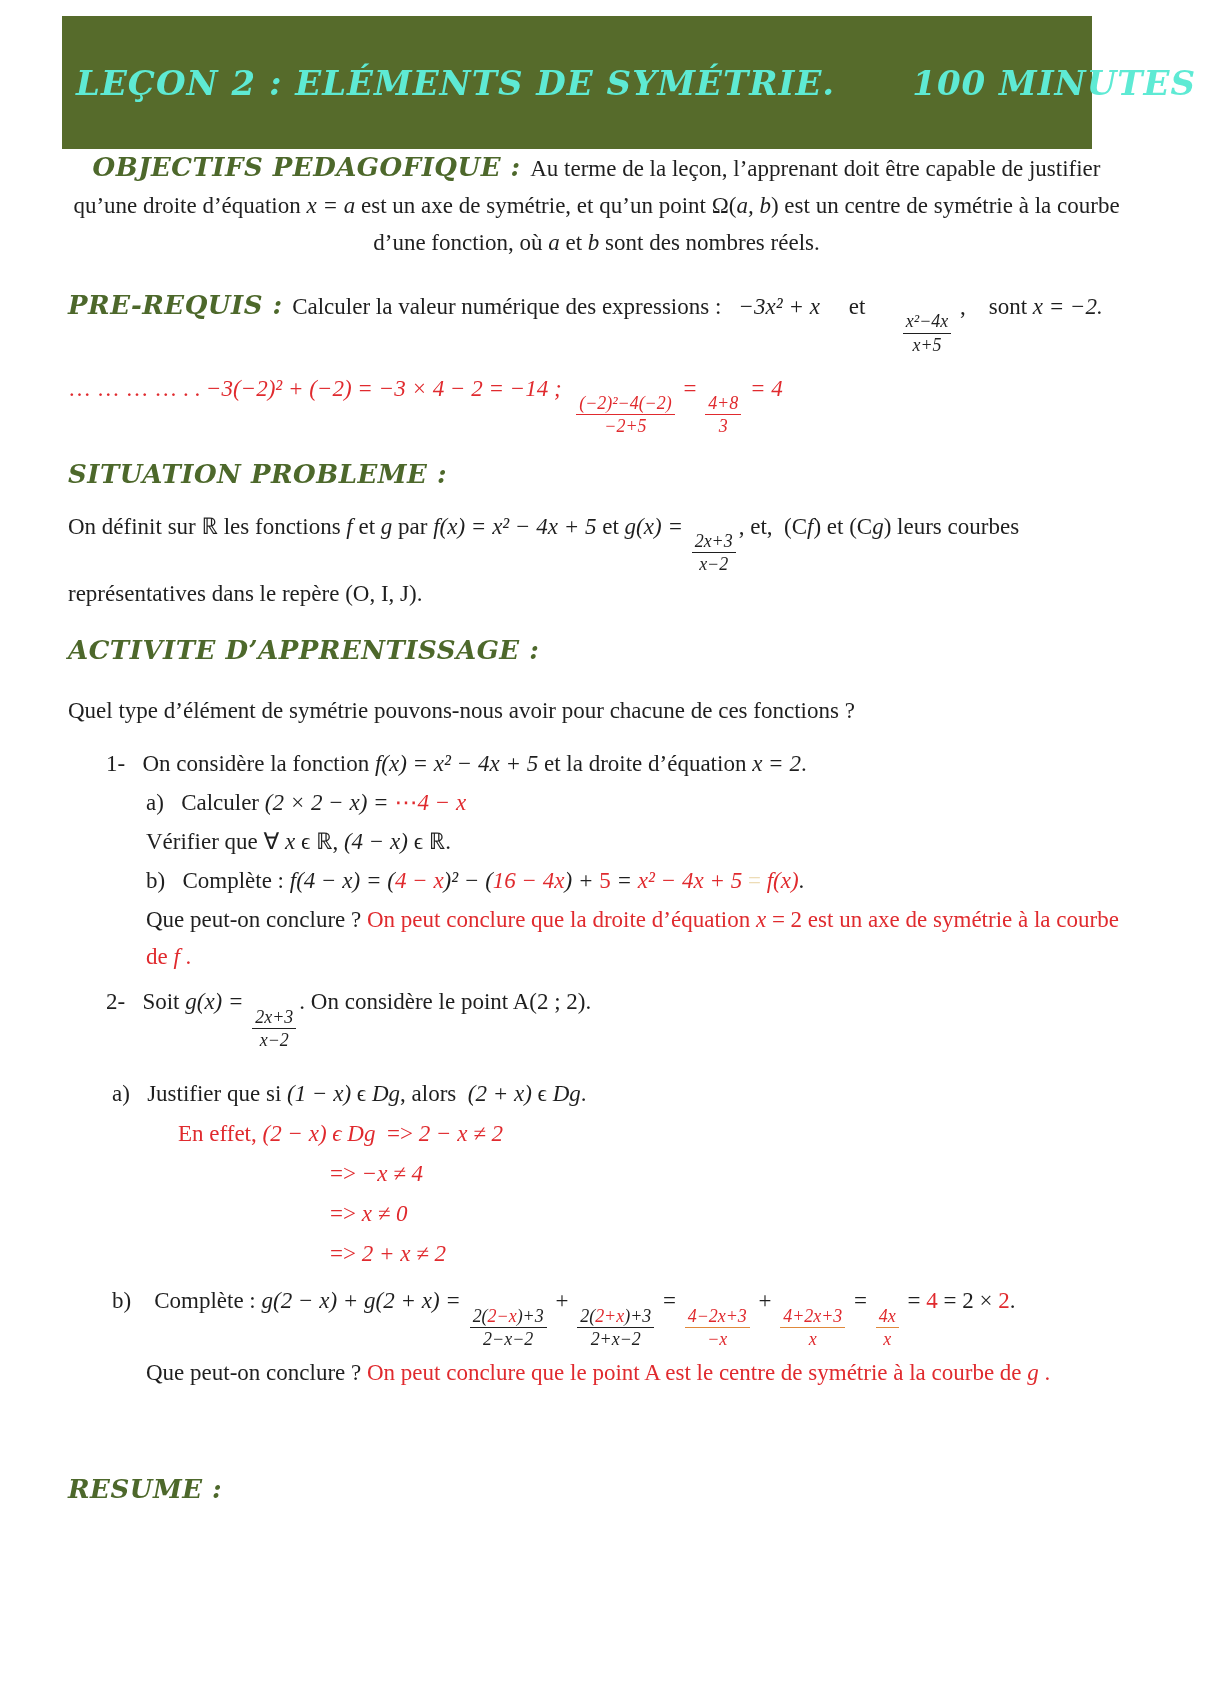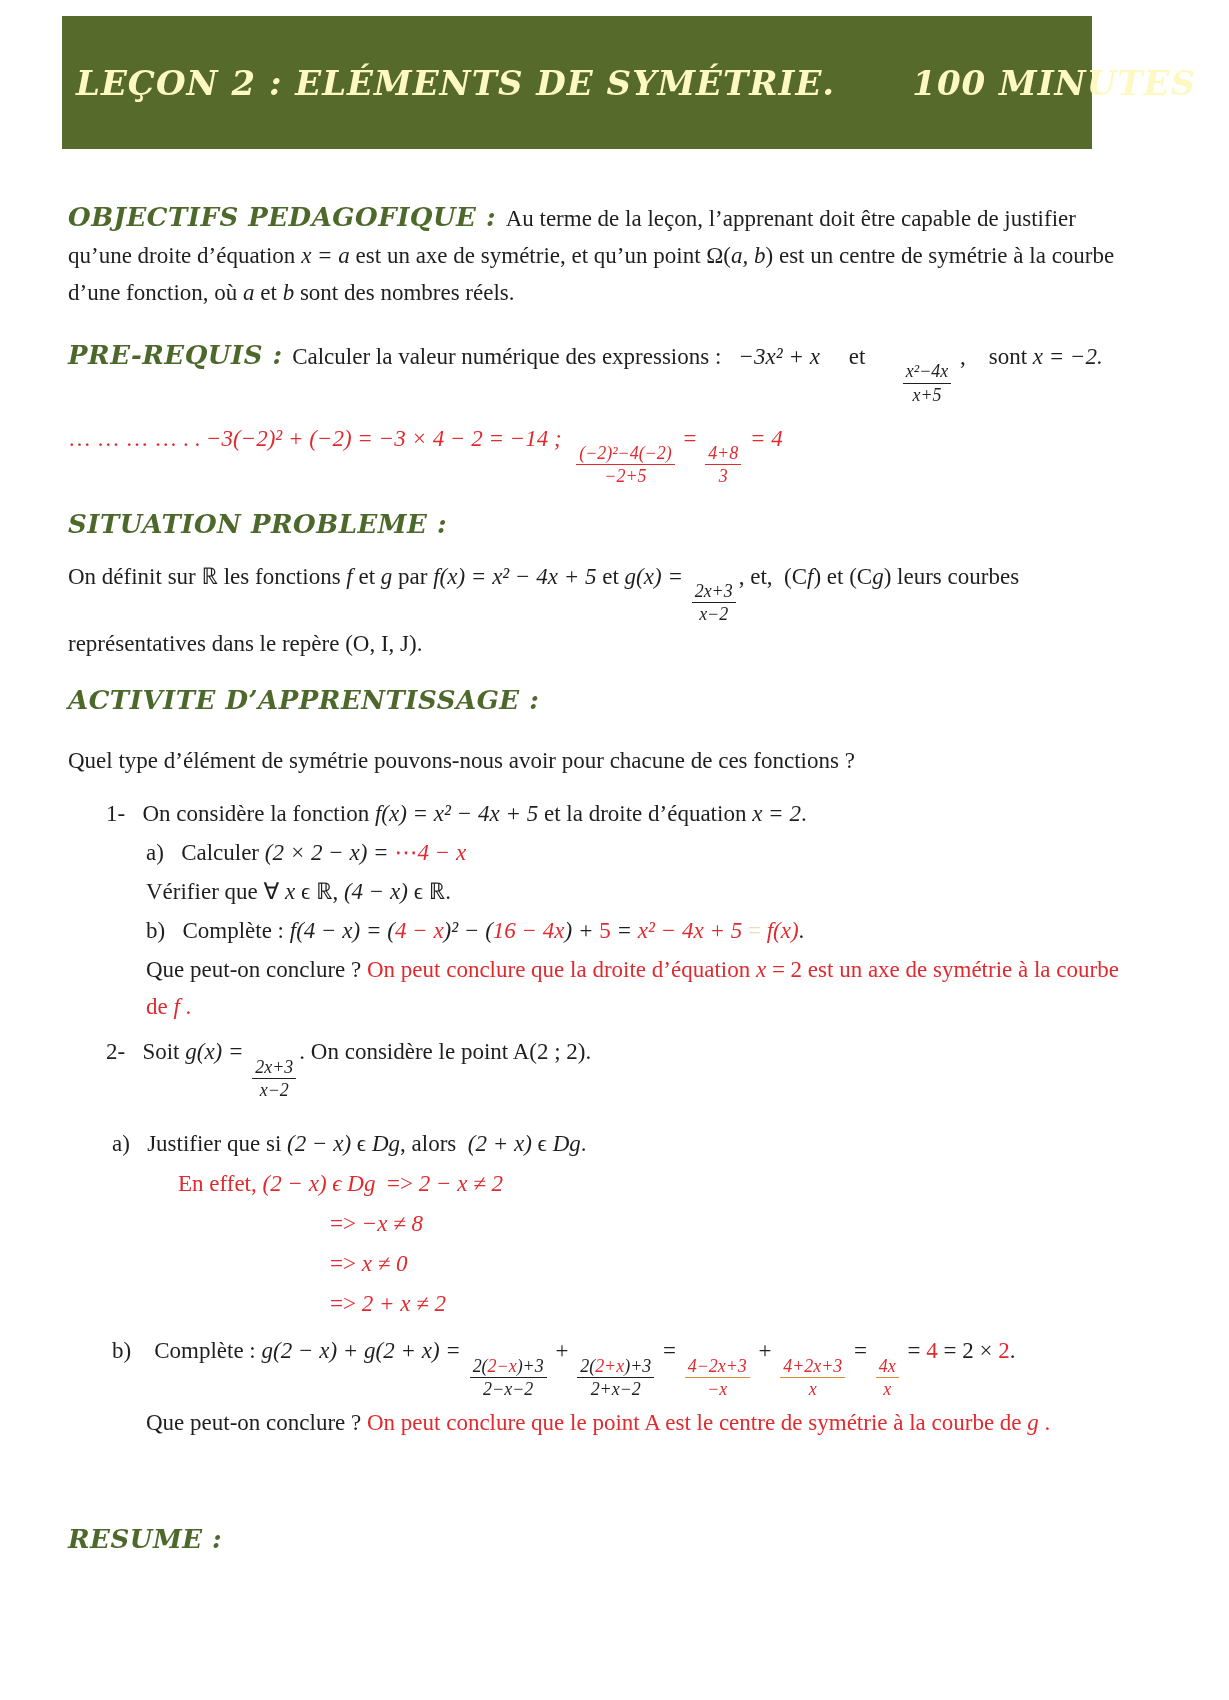--- a/index.html
+++ b/index.html
@@ -19,21 +19,21 @@
     display:flex;
     align-items:center;
     padding-left:14px;
     box-sizing:border-box;
   }
   .banner .btxt{
     font-family:"DejaVu Serif", serif;
     font-style:italic;
     font-weight:bold;
     font-size:34px;
-    color:#fef9c3;
+    color:#5eead4;
     letter-spacing:1px;
     white-space:pre;
   }
   .content{padding:0 104px 0 68px;}
   .content p{margin:0;line-height:37px;white-space:pre-wrap;}
   
   .i{font-style:italic;}
   .r{color:var(--answer_red,#e02a2e);}
   .ri{color:var(--answer_red,#e02a2e);font-style:italic;}
   .bg{color:var(--equals_beige,#eddcb6);}
@@ -59,21 +59,21 @@
   .frac .num{padding:0 3px;border-bottom:1.6px solid currentColor;}
   .frac .den{padding:1px 3px 0 3px;}
   .frac.obar .num{border-bottom-color:var(--fraction_bar_orange,#e0883a);}
   
   .ind1{padding-left:38px;}
   .ind2{padding-left:78px;font-family:Liberation Serif, serif;}
   .ind2b{padding-left:44px;}
   .ind3{padding-left:110px;}
   .ind4{padding-left:262px;}
   
-  #p_obj{margin-top:50px;}
+  #p_obj{text-align:center;}
   #p_pre{margin-top:26px;}
   #p_pre_ans{margin-top:14px;}
   #h_sit{margin-top:18px;}
   #p_sit{margin-top:14px;}
   #p_q{margin-top:22px;}
   #h_act{margin-top:20px;}
   #l1{margin-top:16px;}
   #l1a,#l1a2,#l1a3,#l1b,#l1b2{margin-top:2px;}
   #l2{margin-top:8px;}
   #l2a{margin-top:24px;}
@@ -109,23 +109,23 @@
 
     <p id="p_q"><span>Quel type d’élément de symétrie pouvons-nous avoir pour chacune de ces fonctions ?</span></p>
 
     <p id="l1" class="ind1"><span>1-   </span><span>On considère la fonction </span><span class="i">f(x) = x² − 4x + 5</span><span> et la droite d’équation </span><span class="i">x = 2</span><span>.</span></p>
     <p id="l1a" class="ind2"><span>a)   </span><span>Calculer </span><span class="i">(2 × 2 − x) = </span><span class="r">⋯</span><span class="ri">4 − x</span></p>
     <p id="l1a2" class="ind2"><span>Vérifier que ∀ </span><span class="i">x</span><span> ϵ ℝ, </span><span class="i">(4 − x)</span><span> ϵ ℝ.</span></p>
     <p id="l1b" class="ind2"><span>b)   </span><span>Complète : </span><span class="i">f(4 − x) = (</span><span class="ri">4 − x</span><span class="i">)² − (</span><span class="ri">16 − 4x</span><span class="i">) + </span><span class="r">5</span><span class="i"> = </span><span class="ri">x² − 4x + 5</span><span class="bg"> = </span><span class="ri">f(x)</span><span>.</span></p>
     <p id="l1b2" class="ind2"><span>Que peut-on conclure ? </span><span class="r">On peut conclure que la droite d’équation </span><span class="ri">x</span><span class="r"> = 2 est un axe de symétrie à la courbe de </span><span class="ri">f</span><span class="r"> .</span></p>
 
     <p id="l2" class="ind1"><span>2-   </span><span>Soit </span><span class="i">g(x) = </span><span class="frac i"><span class="num">2x+3</span><span class="den">x−2</span></span><span>. On considère le point A(2 ; 2).</span></p>
-    <p id="l2a" class="ind2b"><span>a)   </span><span>Justifier que si </span><span class="i">(2 − x)</span><span> ϵ </span><span class="i">Dg</span><span>, alors  </span><span class="i">(2 + x)</span><span> ϵ </span><span class="i">Dg</span><span>.</span></p>
+    <p id="l2a" class="ind2b"><span>a)   </span><span>Justifier que si </span><span class="i">(1 − x)</span><span> ϵ </span><span class="i">Dg</span><span>, alors  </span><span class="i">(2 + x)</span><span> ϵ </span><span class="i">Dg</span><span>.</span></p>
     <p id="l2a_r1" class="ind3"><span class="r">En effet, </span><span class="ri">(2 − x) ϵ Dg</span><span class="r">  =&gt; </span><span class="ri">2 − x ≠ 2</span></p>
-    <p id="l2a_r2" class="ind4"><span class="r">=&gt; </span><span class="ri">−x ≠ 8</span></p>
+    <p id="l2a_r2" class="ind4"><span class="r">=&gt; </span><span class="ri">−x ≠ 4</span></p>
     <p id="l2a_r3" class="ind4"><span class="r">=&gt; </span><span class="ri">x ≠ 0</span></p>
     <p id="l2a_r4" class="ind4"><span class="r">=&gt; </span><span class="ri">2 + x ≠ 2</span></p>
     <p id="l2b" class="ind2b"><span>b)    </span><span>Complète : </span><span class="i">g(2 − x) + g(2 + x) = </span><span class="frac i"><span class="num"><span>2(</span><span class="r">2−x</span><span>)+3</span></span><span class="den"><span>2−x−2</span></span></span><span> + </span><span class="frac i"><span class="num"><span>2(</span><span class="r">2+x</span><span>)+3</span></span><span class="den"><span>2+x−2</span></span></span><span> = </span><span class="frac i obar"><span class="num"><span class="r">4−2x+3</span></span><span class="den"><span class="r">−x</span></span></span><span> + </span><span class="frac i obar"><span class="num"><span class="r">4+2x+3</span></span><span class="den"><span class="r">x</span></span></span><span> = </span><span class="frac i obar"><span class="num"><span class="r">4x</span></span><span class="den"><span class="r">x</span></span></span><span> = </span><span class="r">4</span><span> = 2 × </span><span class="r">2</span><span>.</span></p>
     <p id="l2b2" class="ind2"><span>Que peut-on conclure ? </span><span class="r">On peut conclure que le point A est le centre de symétrie à la courbe de </span><span class="ri">g</span><span class="r"> .</span></p>
 
     <p id="h_res"><span class="g">RESUME :</span></p>
 
   </div>
 </div>
 

